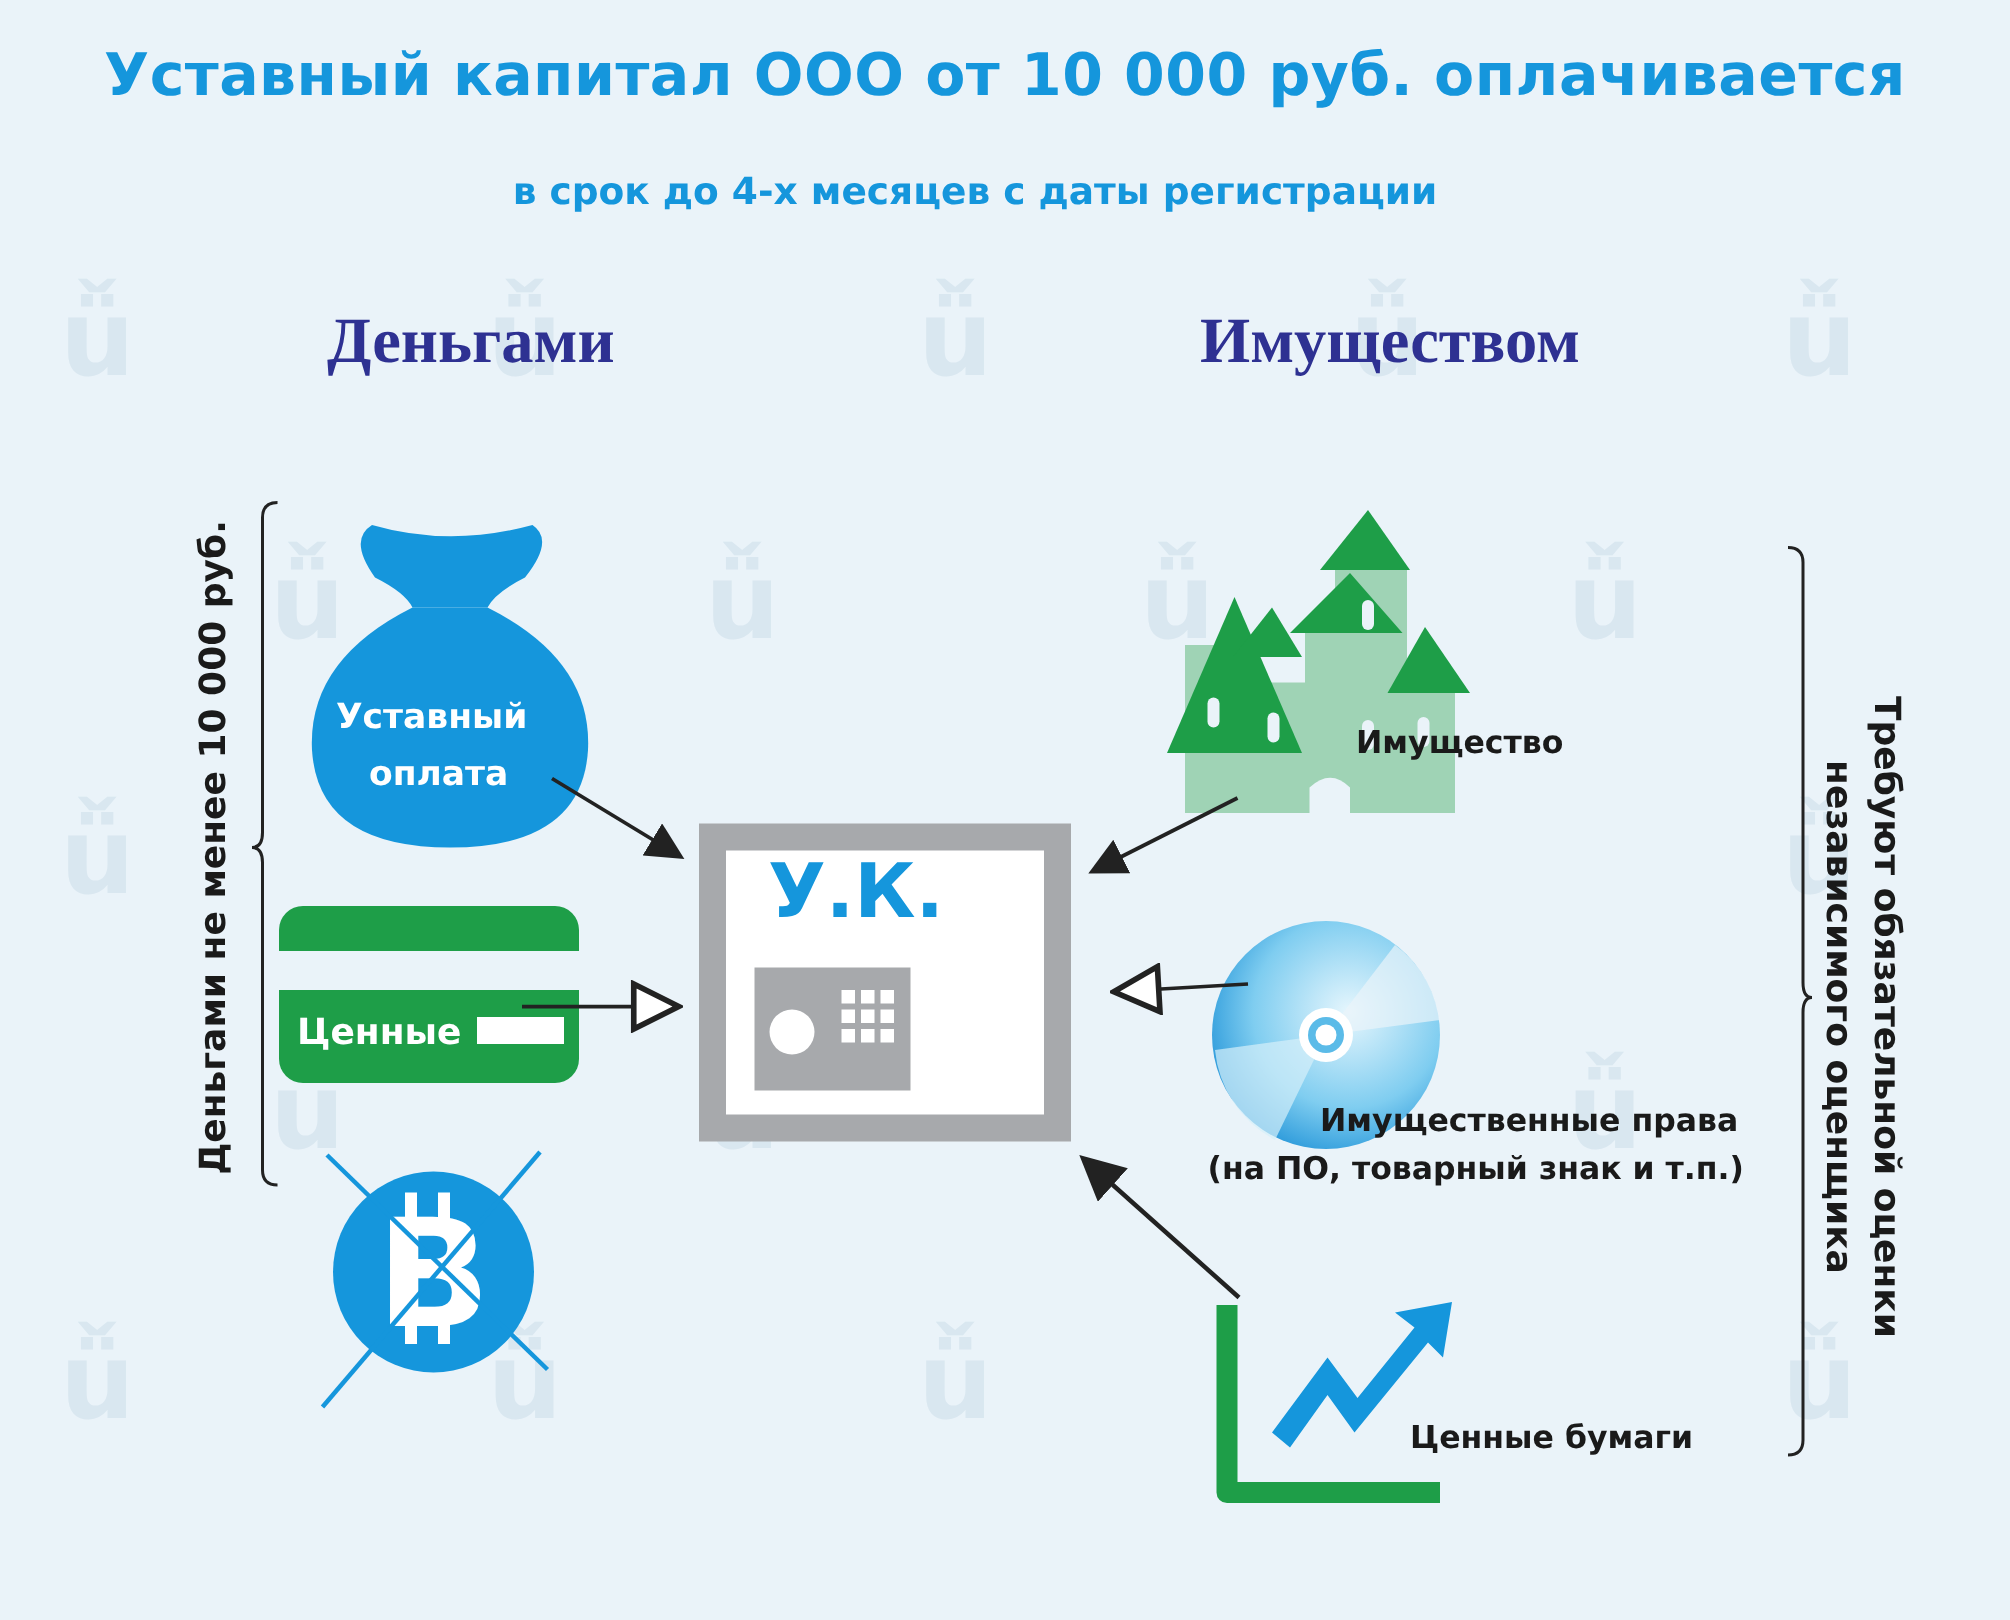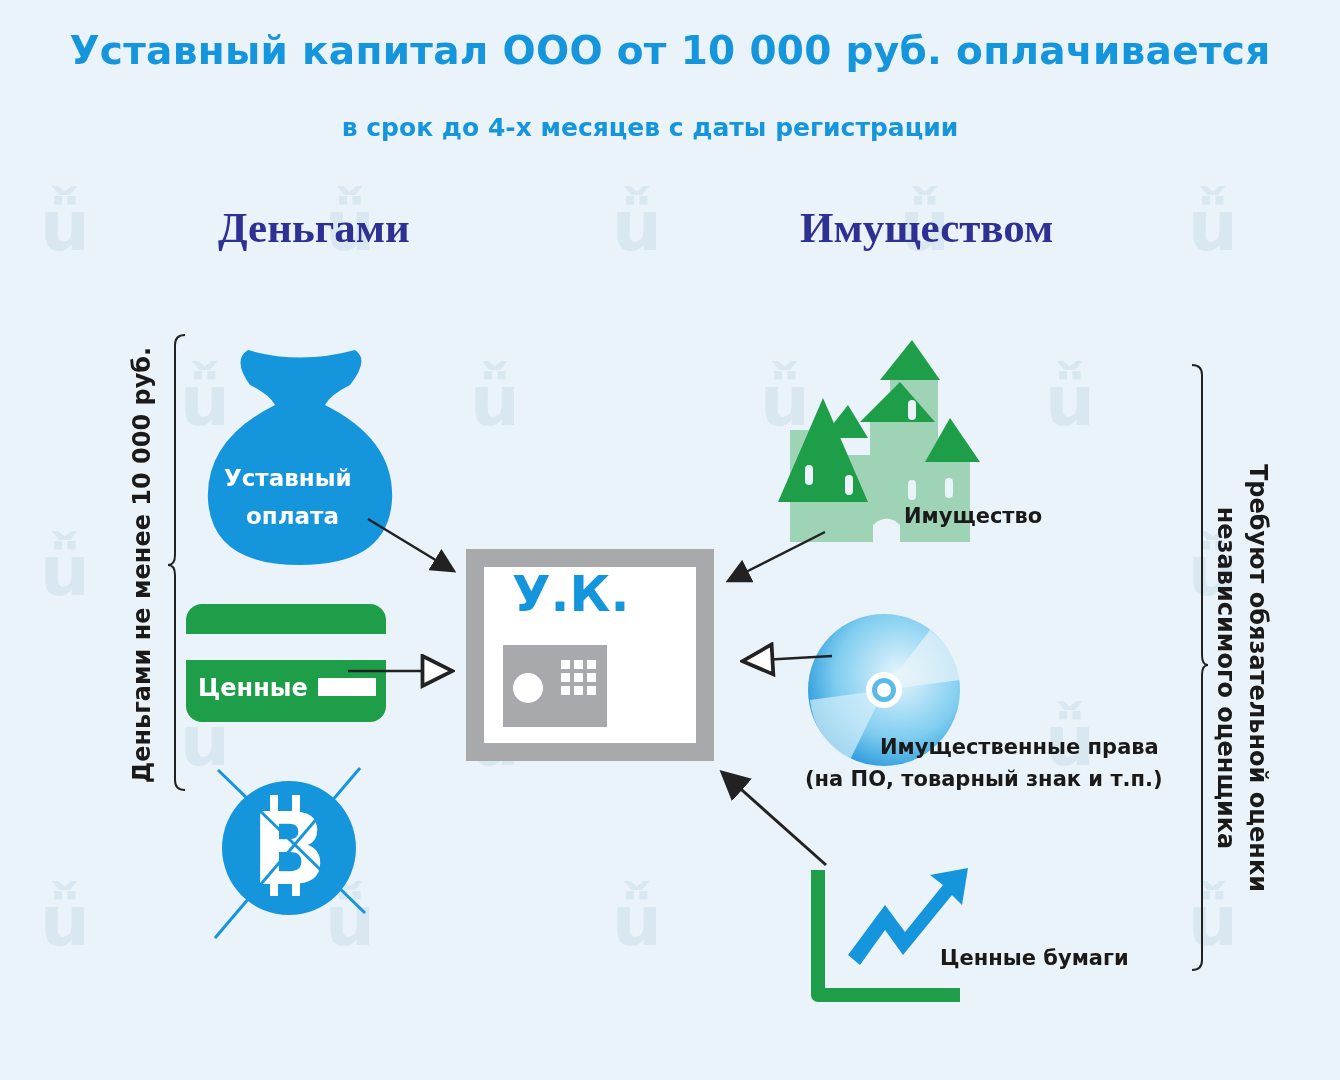--- a/index.html
+++ b/index.html
@@ -166,21 +166,21 @@
     <path d="M1192,365 Q1202,365 1202,375 L1202,655 Q1202,665 1208,665 Q1202,665 1202,675 L1202,960 Q1202,970 1192,970"></path>
   </g>
 </svg>
 
 <div class="abs lbl" style="left:224px;top:465px;font-size:23px;color:#fff;">Уставный</div>
 <div class="abs lbl" style="left:246px;top:503px;font-size:23px;color:#fff;">оплата</div>
 <div class="abs lbl" style="left:198px;top:674px;font-size:24px;color:#fff;">Ценные</div>
 
 <div class="abs" style="left:512px;top:565px;font-size:50px;font-weight:bold;color:#1596dc;">У.К.</div>
 
-<div class="abs lbl" style="left:904px;top:504px;">Имущество</div>
+<div class="abs lbl" style="left:904px;top:483px;">Имущество</div>
 <div class="abs lbl" style="left:880px;top:735px;">Имущественные права</div>
 <div class="abs lbl" style="left:805px;top:767px;">(на ПО, товарный знак и т.п.)</div>
 <div class="abs lbl" style="left:940px;top:946px;">Ценные бумаги</div>
 
 <div class="abs note">
 </div>
 
 <div class="abs vtext" style="left:142px;top:565px;transform:translate(-50%,-50%) rotate(-90deg);">Деньгами не менее 10 000 руб.</div>
 <div class="abs vtext" style="left:1258px;top:678px;transform:translate(-50%,-50%) rotate(90deg);">Требуют обязательной оценки</div>
 <div class="abs vtext" style="left:1226px;top:678px;transform:translate(-50%,-50%) rotate(90deg);">независимого оценщика</div>

